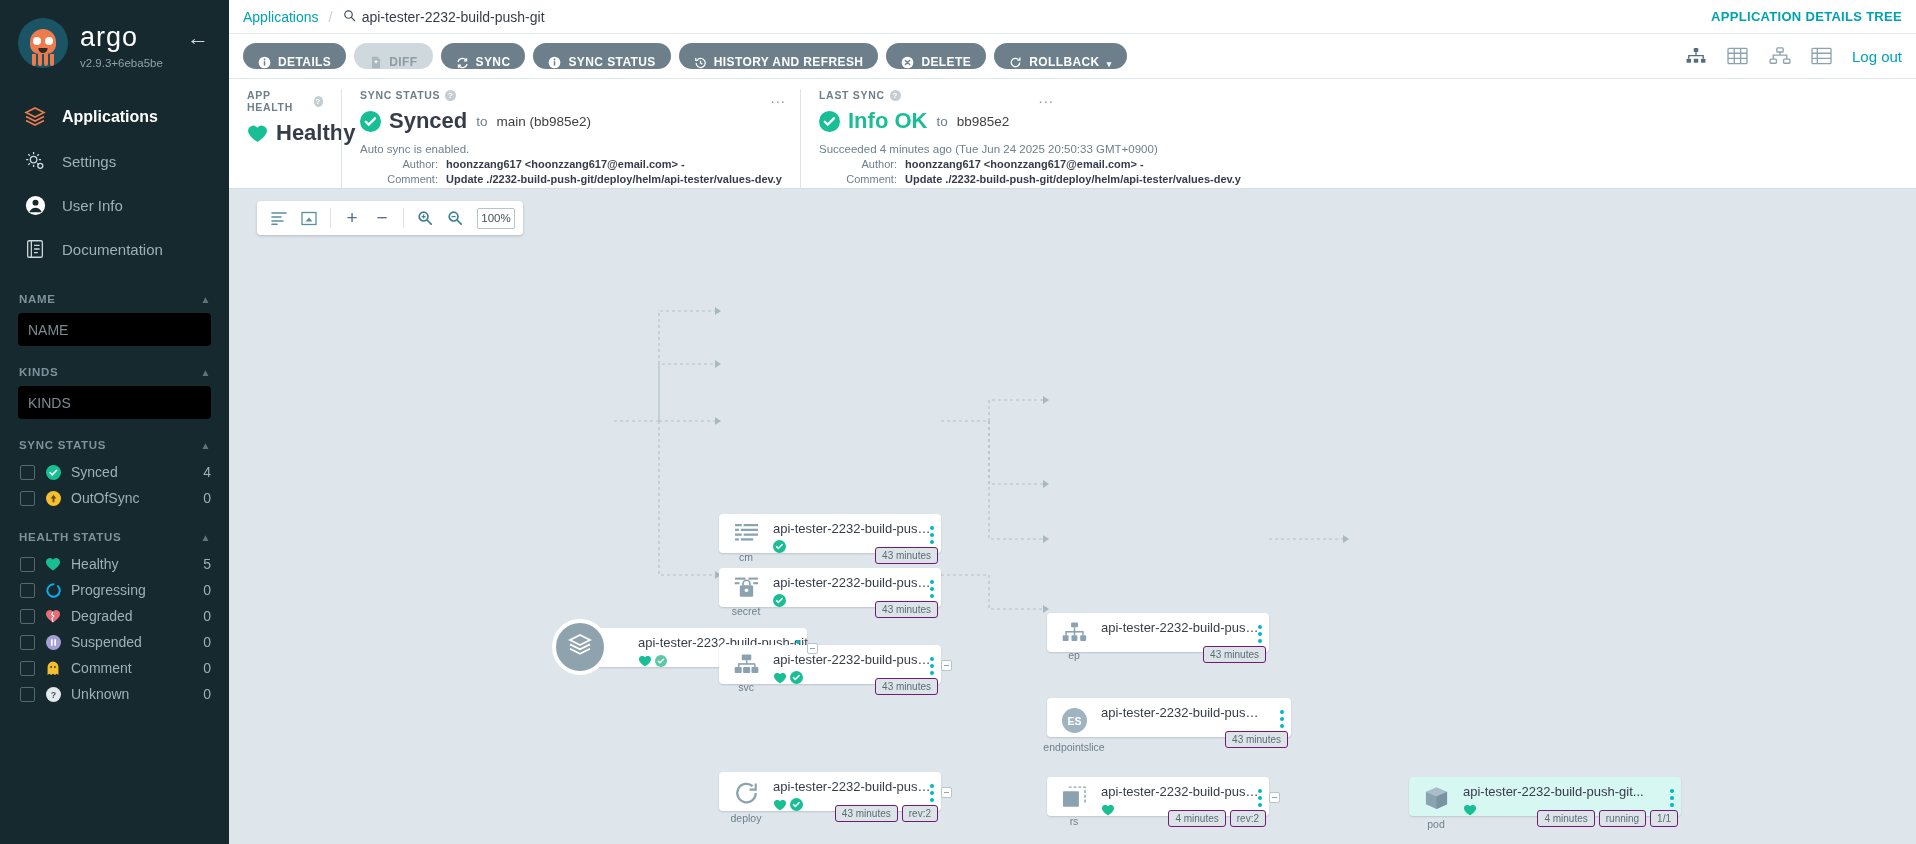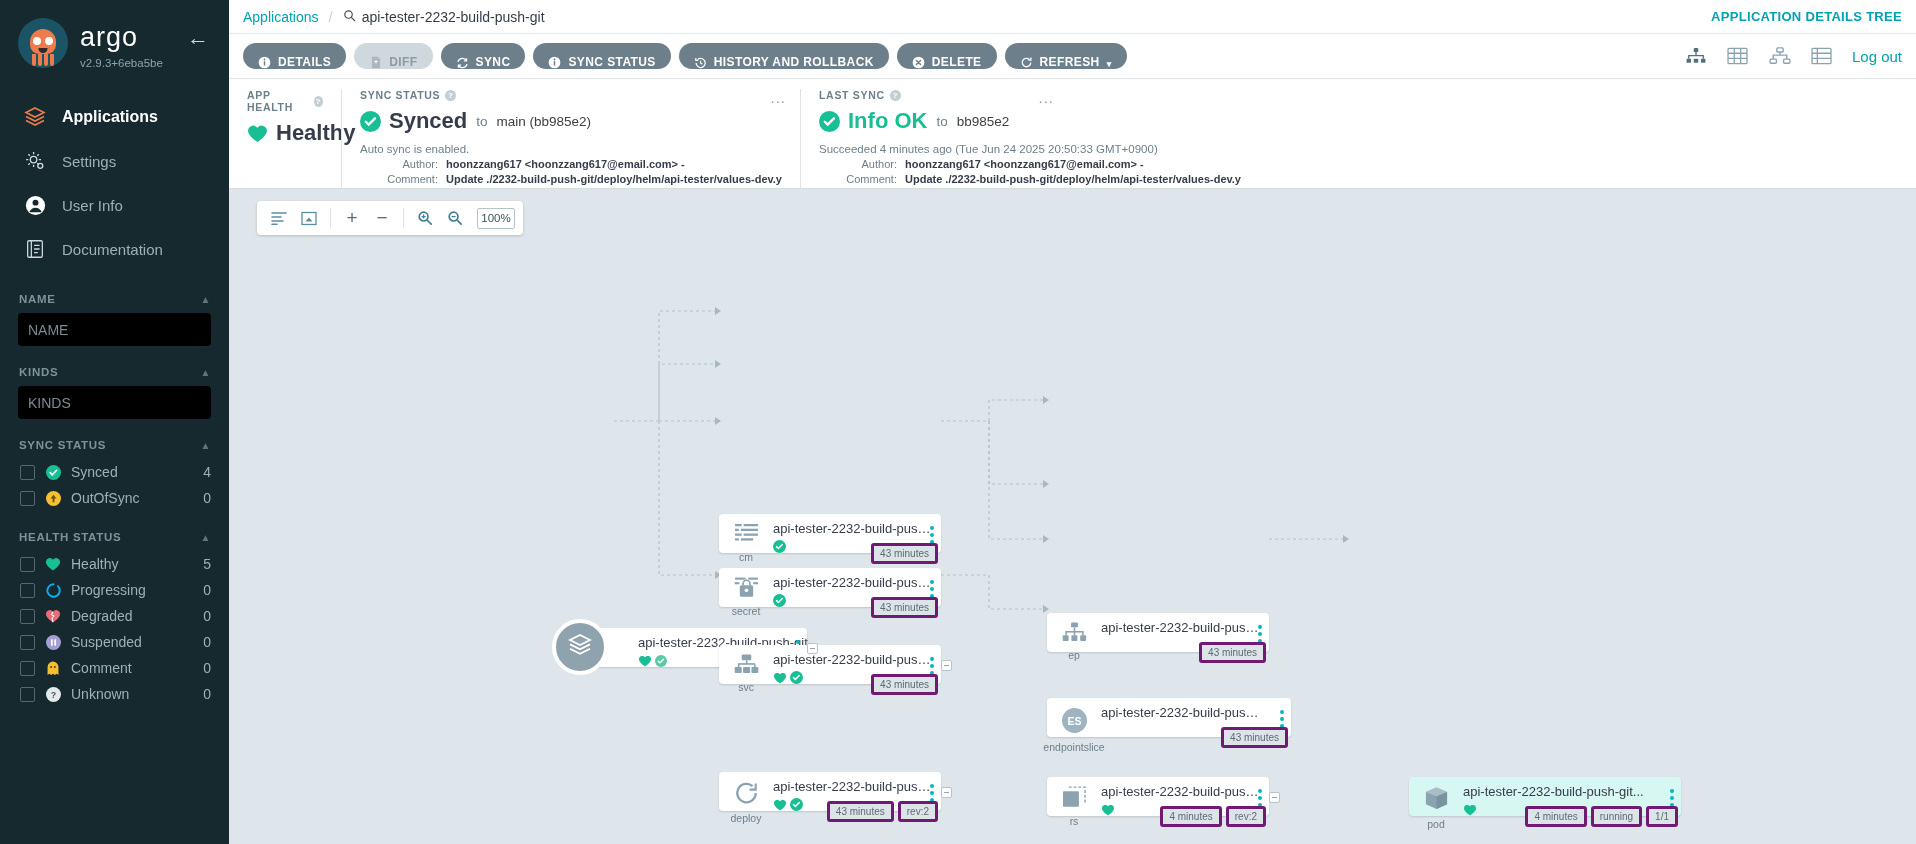--- a/index.html
+++ b/index.html
@@ -176,21 +176,21 @@
   }
   .node-icons { display:flex; align-items:center; gap:3px; margin-top:3px; }
   .node-kebab {
     position:absolute; right:7px; top:12px; width:4px; cursor:pointer;
     display:flex; flex-direction:column; gap:3px;
   }
   .node-kebab i { width:4px; height:4px; border-radius:50%; background:#00b7c4; display:block; }
   .pill-row { position:absolute; right:3px; bottom:-11px; display:flex; gap:4px; }
   .pill {
     background:#dde4e8; color:#5b6b75; font-size:10px; border-radius:3px;
-    padding:2px 6px; border:3px solid #701a75; white-space:nowrap;
+    padding:2px 6px; border:1px solid #701a75; white-space:nowrap;
   }
   .approot {
     position:absolute; left:323px; top:430px; width:56px; height:56px;
     border-radius:50%; background:#8fa3ae; border:4px solid #fff;
     display:flex; align-items:center; justify-content:center; z-index:3;
   }
   svg.edges { position:absolute; left:0; top:0; width:100%; height:100%; pointer-events:none; }
   .collapse-btn {
     position:absolute; width:11px; height:11px; background:#fff;
     border:1px solid #b6c4cb; border-radius:2px; font-size:9px; line-height:9px;
@@ -451,41 +451,41 @@
       </button>
 
       <button class="tbtn">
         <span class="ci">
           <svg width="14" height="14" viewBox="0 0 16 16" fill="none" stroke="#fff" stroke-width="1.5">
             <path d="M2.6 8a5.6 5.6 0 1 0 1.8-4.1"></path>
               <path d="M2.2 1.9v2.9h2.9"></path>
               <path d="M8 5.2V8l2.3 1.4"></path>
             </svg>
         </span>
-        <span>HISTORY AND ROLLBACK</span>
+        <span>HISTORY AND REFRESH</span>
       </button>
 
       <button class="tbtn">
         <span class="ci">
           <svg width="13" height="13" viewBox="0 0 16 16">
               <circle cx="8" cy="8" r="7.2" fill="#fff"></circle>
             <path d="M5.4 5.4l5.2 5.2M10.6 5.4l-5.2 5.2" stroke="#6d7f8b" stroke-width="1.7" stroke-linecap="round"></path>
             </svg>
         </span>
         <span>DELETE</span>
       </button>
 
       <button class="tbtn">
         <span class="ci">
           <svg width="13" height="13" viewBox="0 0 16 16" fill="none" stroke="#fff" stroke-width="1.6">
             <path d="M13.2 8a5.2 5.2 0 1 1-1.7-3.8"></path>
               <path d="M13.4 1.8v3.2h-3.2"></path>
             </svg>
         </span>
-        <span>REFRESH</span>
+        <span>ROLLBACK</span>
         <span style="font-size:9px">▾</span>
       </button>
 
       <div class="tb-right">
         <span class="vico">
           <svg width="22" height="18" viewBox="0 0 24 20" fill="#54707f">
             <rect x="9.5" y="1" width="5" height="4.6" rx="1"></rect>
             <rect x="1.5" y="13" width="5" height="4.6" rx="1"></rect>
             <rect x="9.5" y="13" width="5" height="4.6" rx="1"></rect>
             <rect x="17.5" y="13" width="5" height="4.6" rx="1"></rect>

